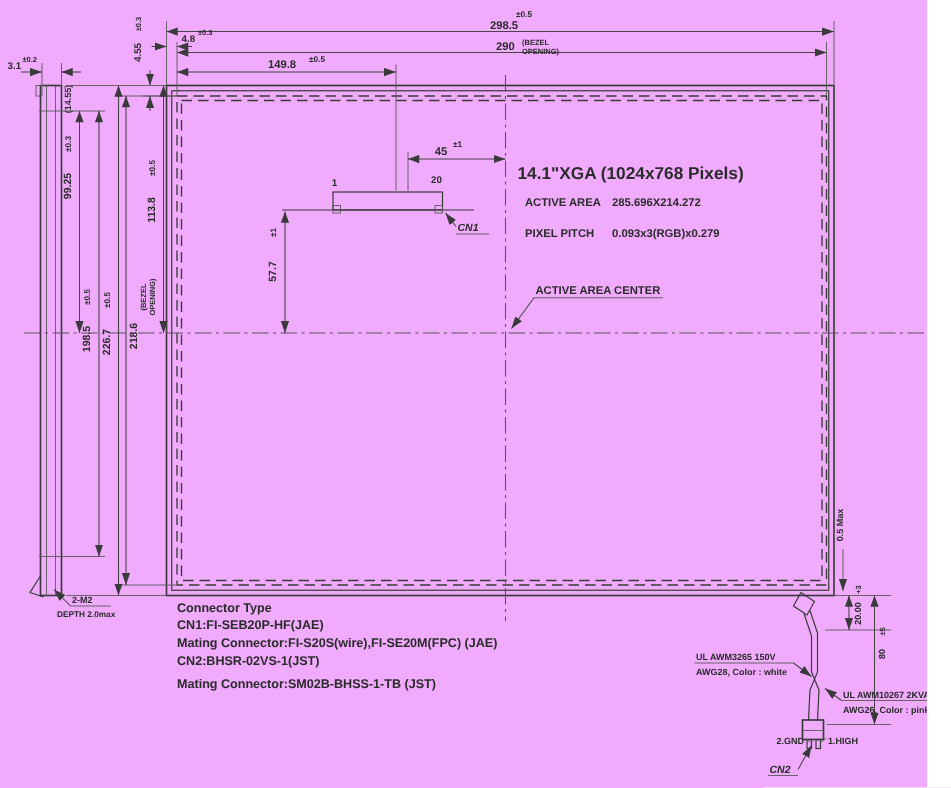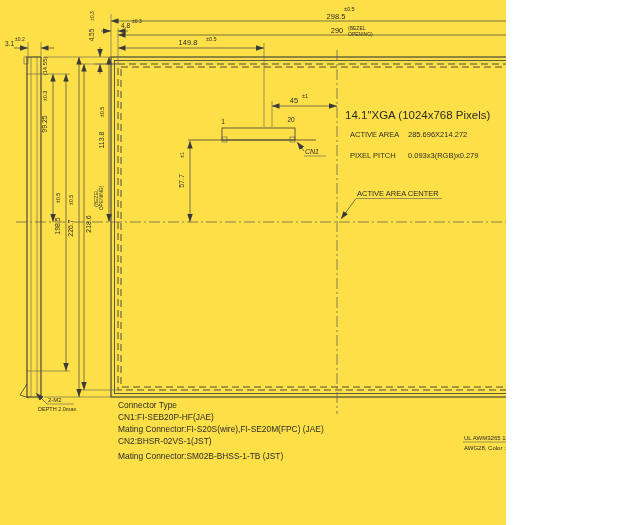--- a/index.html
+++ b/index.html
@@ -1,16 +1,16 @@
 <!DOCTYPE html>
 <html><head>
 <meta charset="utf-8">
 <style>
   html,body{margin:0;padding:0;background:#ffffff;}
-  .stage{position:relative;width:506px;height:525px;background:#fde047;overflow:hidden;}
+  .stage{position:relative;width:618px;height:525px;background:#f0abfc;overflow:hidden;font-weight:bold;}
   svg text{font-family:"Liberation Sans",sans-serif;fill:#2b2b2b;}
   .ln{stroke:#3a3a3a;stroke-width:1.1;fill:none;}
   .md{stroke:#3a3a3a;stroke-width:0.8;fill:none;}
   .thin{stroke:#5a5a5a;stroke-width:0.6;fill:none;}
   .dim{stroke:#444444;stroke-width:0.7;fill:none;}
   .dash{stroke:#3a3a3a;stroke-width:0.9;fill:none;stroke-dasharray:7 4;}
   .cl{stroke:#555555;stroke-width:0.7;fill:none;stroke-dasharray:11 3 2 3;}
   .f11{font-size:11.5px;}
   .f8{font-size:8.4px;}
   .f75{font-size:7.5px;}

